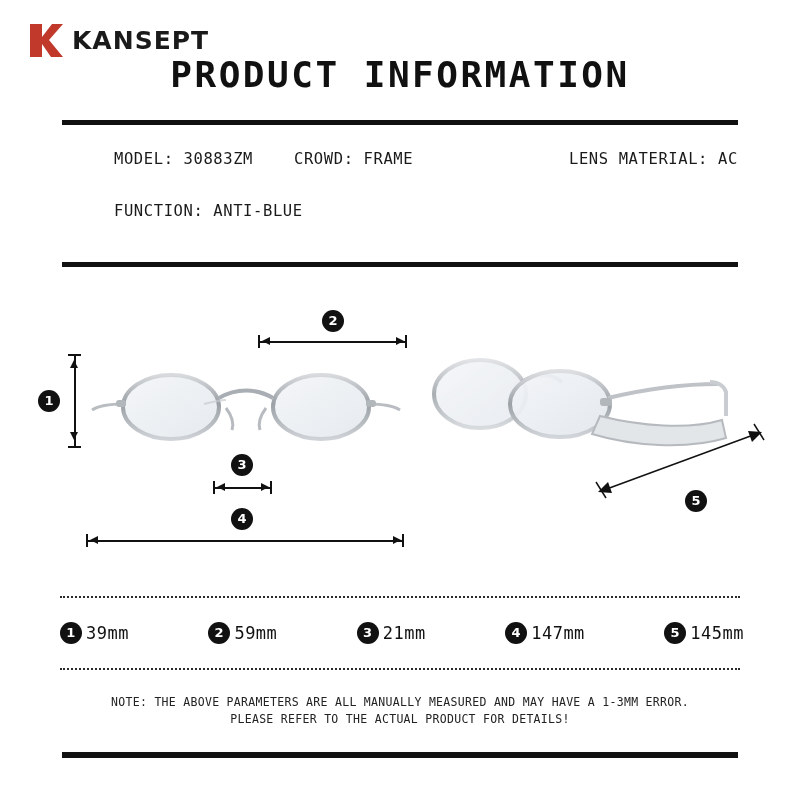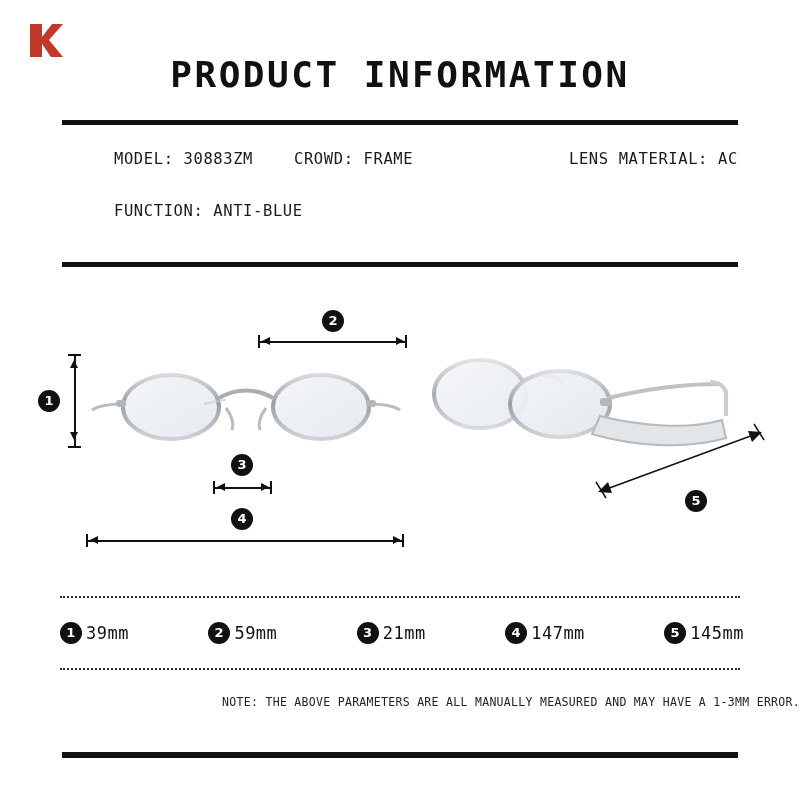--- a/index.html
+++ b/index.html
@@ -161,37 +161,38 @@
     color: #ffffff;
     font-family: "DejaVu Sans", sans-serif;
     font-size: 13px; font-weight: bold;
     line-height: 22px; text-align: center;
     flex: 0 0 auto;
   }
 
   .note {
     position: absolute;
     left: 0; right: 0; top: 694px;
-    text-align: right;
+    text-align: center;
     font-size: 11.5px;
     line-height: 17px;
     letter-spacing: 0.3px;
     color: #222222;
   }
 </style>
 </head>
 <body>
 
 <div class="brand">
   <span class="brand-mark">
     <svg width="36" height="40" viewBox="0 0 36 40">
       <polygon points="2,4 14,4 14,17 24,4 35,4 21,20 35,37 23,37 14,24 14,37 2,37" fill="#c0392b"></polygon>
       <polygon points="6,8 11,8 11,20 6,20" fill="#ffffff" opacity="0.0"></polygon>
     </svg>
   </span>
+  <span class="brand-name">KANSEPT</span>
 </div>
 
 <div class="page-title">PRODUCT INFORMATION</div>
 
 <div class="rule rule-top"></div>
 
 <div class="spec-grid">
   <div>MODEL: 30883ZM</div>
   <div>CROWD: FRAME</div>
   <div>LENS MATERIAL: AC</div>
@@ -321,15 +322,16 @@
   <div class="legend-item">
     <span class="legend-badge">5</span>
     <span>145mm</span>
   </div>
 </div>
 
 <div class="legend-dots-bottom"></div>
 
 <div class="note">
   <div>NOTE: THE ABOVE PARAMETERS ARE ALL MANUALLY MEASURED AND MAY HAVE A 1-3MM ERROR.</div>
+  <div>PLEASE REFER TO THE ACTUAL PRODUCT FOR DETAILS!</div>
 </div>
 
 <div class="rule rule-footer"></div>
 
 </body></html>

